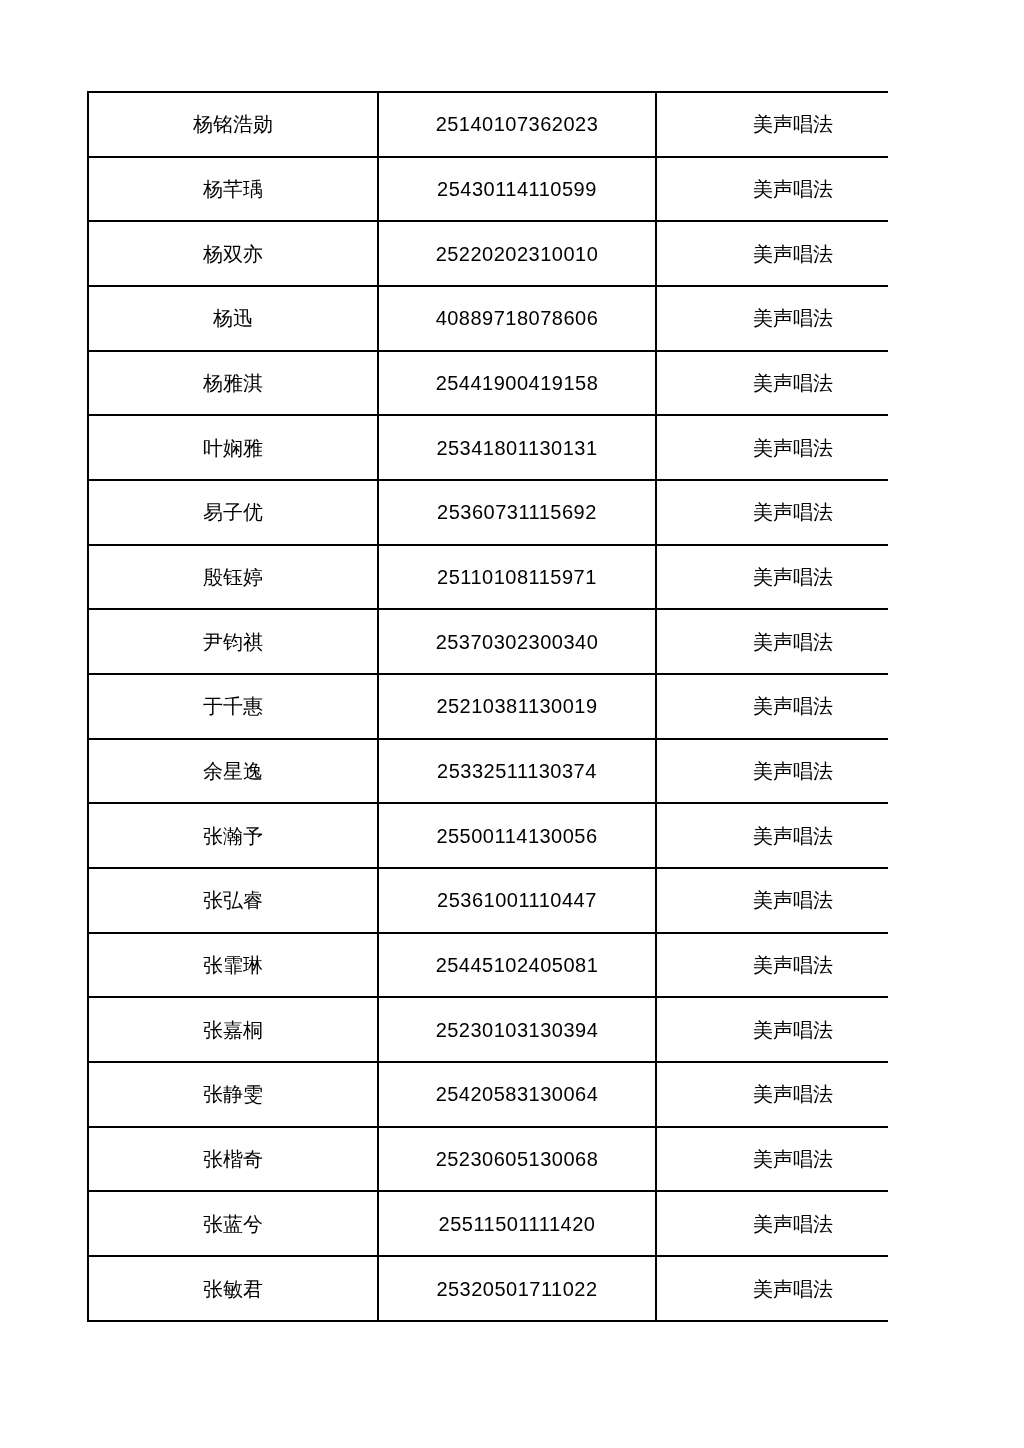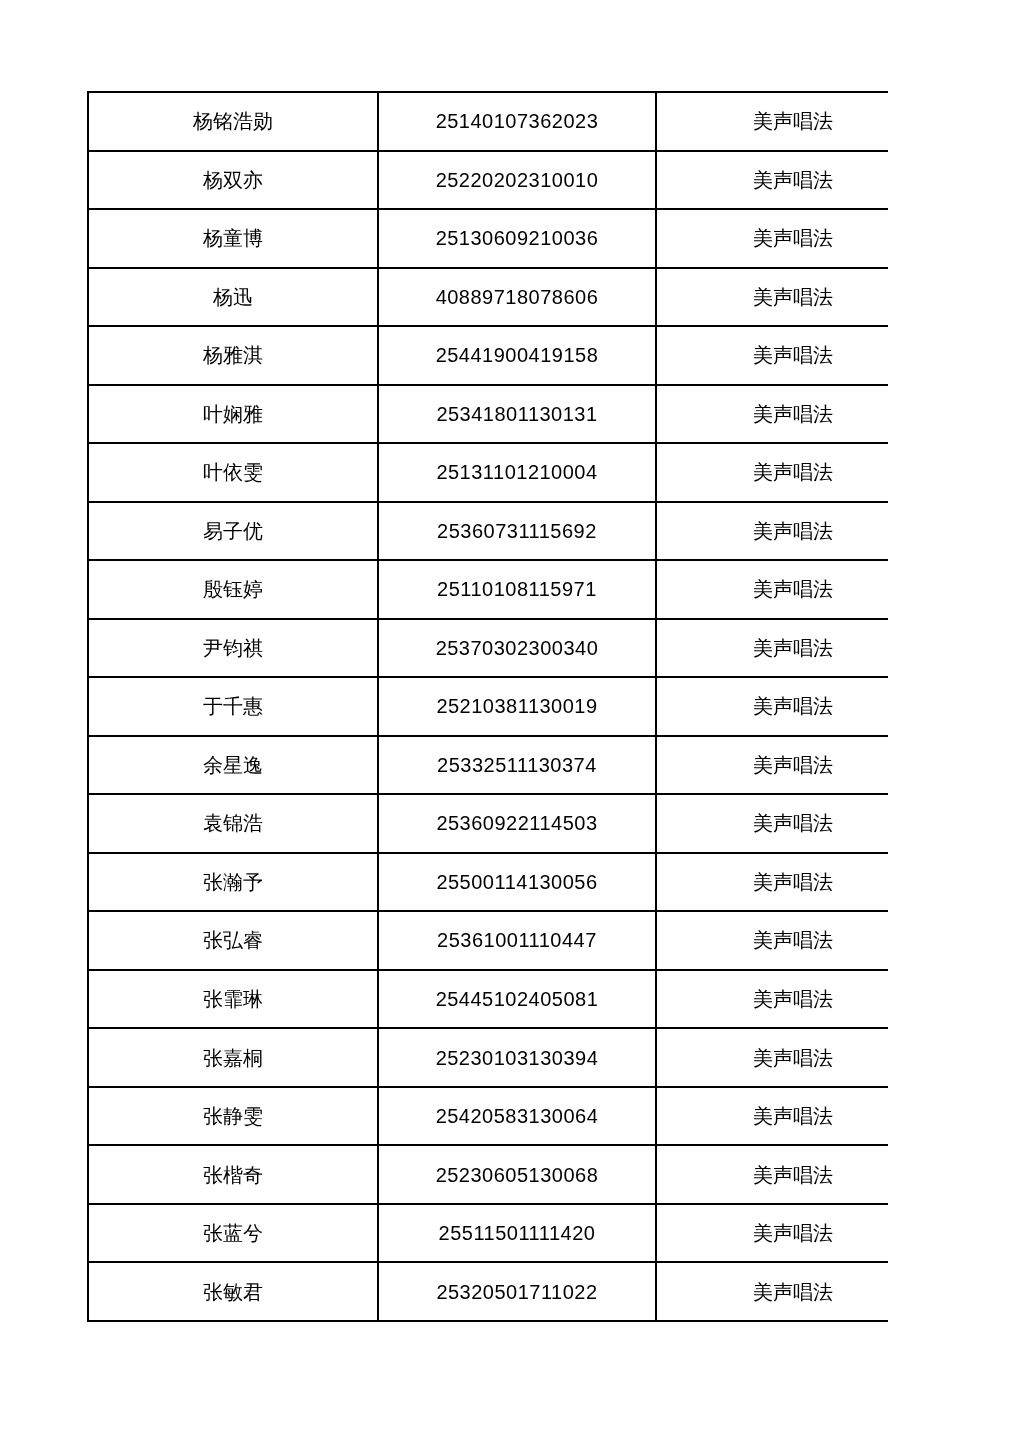--- a/index.html
+++ b/index.html
@@ -57,47 +57,42 @@
       <col class="c-number">
       <col class="c-style">
     </colgroup>
     <tbody data-name="registration-table-body">
         <tr data-name="table-row">
           <td data-name="name-cell">杨铭浩勋</td>
           <td data-name="exam-number-cell">25140107362023</td>
           <td data-name="vocal-style-cell">美声唱法</td>
         </tr>
         <tr data-name="table-row">
-          <td data-name="name-cell">杨双亦</td>
-          <td data-name="exam-number-cell">25220202310010</td>
+          <td data-name="name-cell">杨芊瑀</td>
+          <td data-name="exam-number-cell">25430114110599</td>
           <td data-name="vocal-style-cell">美声唱法</td>
         </tr>
         <tr data-name="table-row">
-          <td data-name="name-cell">杨童博</td>
-          <td data-name="exam-number-cell">25130609210036</td>
+          <td data-name="name-cell">杨双亦</td>
+          <td data-name="exam-number-cell">25220202310010</td>
           <td data-name="vocal-style-cell">美声唱法</td>
         </tr>
         <tr data-name="table-row">
           <td data-name="name-cell">杨迅</td>
           <td data-name="exam-number-cell">40889718078606</td>
           <td data-name="vocal-style-cell">美声唱法</td>
         </tr>
         <tr data-name="table-row">
           <td data-name="name-cell">杨雅淇</td>
           <td data-name="exam-number-cell">25441900419158</td>
           <td data-name="vocal-style-cell">美声唱法</td>
         </tr>
         <tr data-name="table-row">
           <td data-name="name-cell">叶娴雅</td>
           <td data-name="exam-number-cell">25341801130131</td>
-          <td data-name="vocal-style-cell">美声唱法</td>
-        </tr>
-        <tr data-name="table-row">
-          <td data-name="name-cell">叶依雯</td>
-          <td data-name="exam-number-cell">25131101210004</td>
           <td data-name="vocal-style-cell">美声唱法</td>
         </tr>
         <tr data-name="table-row">
           <td data-name="name-cell">易子优</td>
           <td data-name="exam-number-cell">25360731115692</td>
           <td data-name="vocal-style-cell">美声唱法</td>
         </tr>
         <tr data-name="table-row">
           <td data-name="name-cell">殷钰婷</td>
           <td data-name="exam-number-cell">25110108115971</td>
@@ -109,25 +104,20 @@
           <td data-name="vocal-style-cell">美声唱法</td>
         </tr>
         <tr data-name="table-row">
           <td data-name="name-cell">于千惠</td>
           <td data-name="exam-number-cell">25210381130019</td>
           <td data-name="vocal-style-cell">美声唱法</td>
         </tr>
         <tr data-name="table-row">
           <td data-name="name-cell">余星逸</td>
           <td data-name="exam-number-cell">25332511130374</td>
-          <td data-name="vocal-style-cell">美声唱法</td>
-        </tr>
-        <tr data-name="table-row">
-          <td data-name="name-cell">袁锦浩</td>
-          <td data-name="exam-number-cell">25360922114503</td>
           <td data-name="vocal-style-cell">美声唱法</td>
         </tr>
         <tr data-name="table-row">
           <td data-name="name-cell">张瀚予</td>
           <td data-name="exam-number-cell">25500114130056</td>
           <td data-name="vocal-style-cell">美声唱法</td>
         </tr>
         <tr data-name="table-row">
           <td data-name="name-cell">张弘睿</td>
           <td data-name="exam-number-cell">25361001110447</td>

